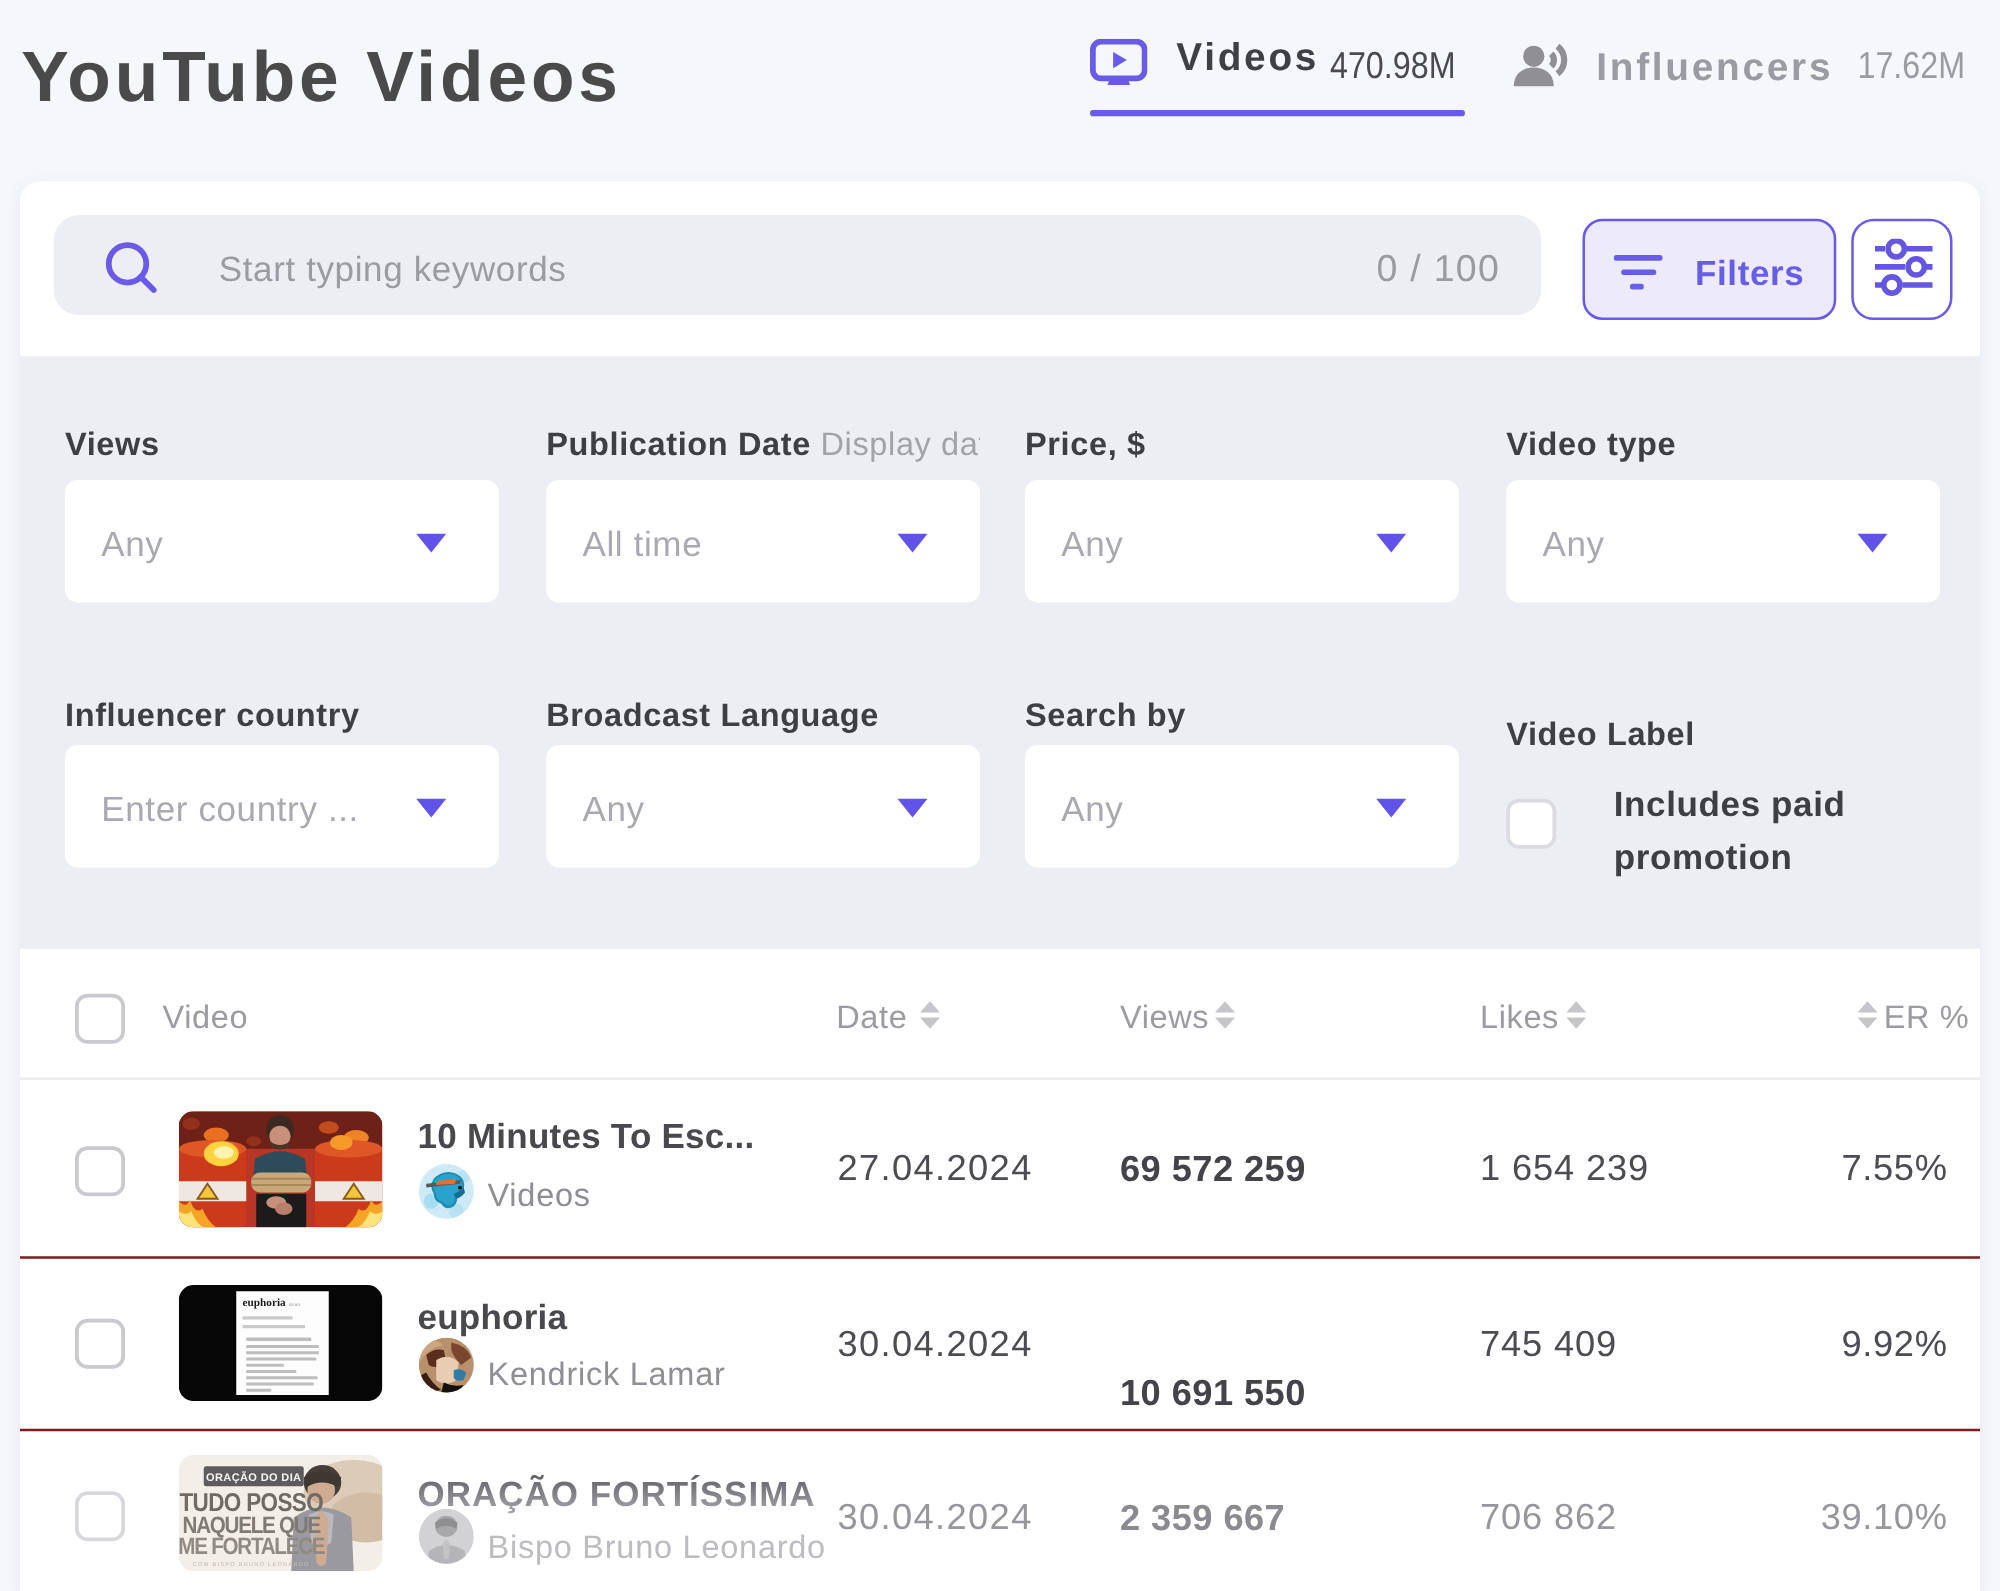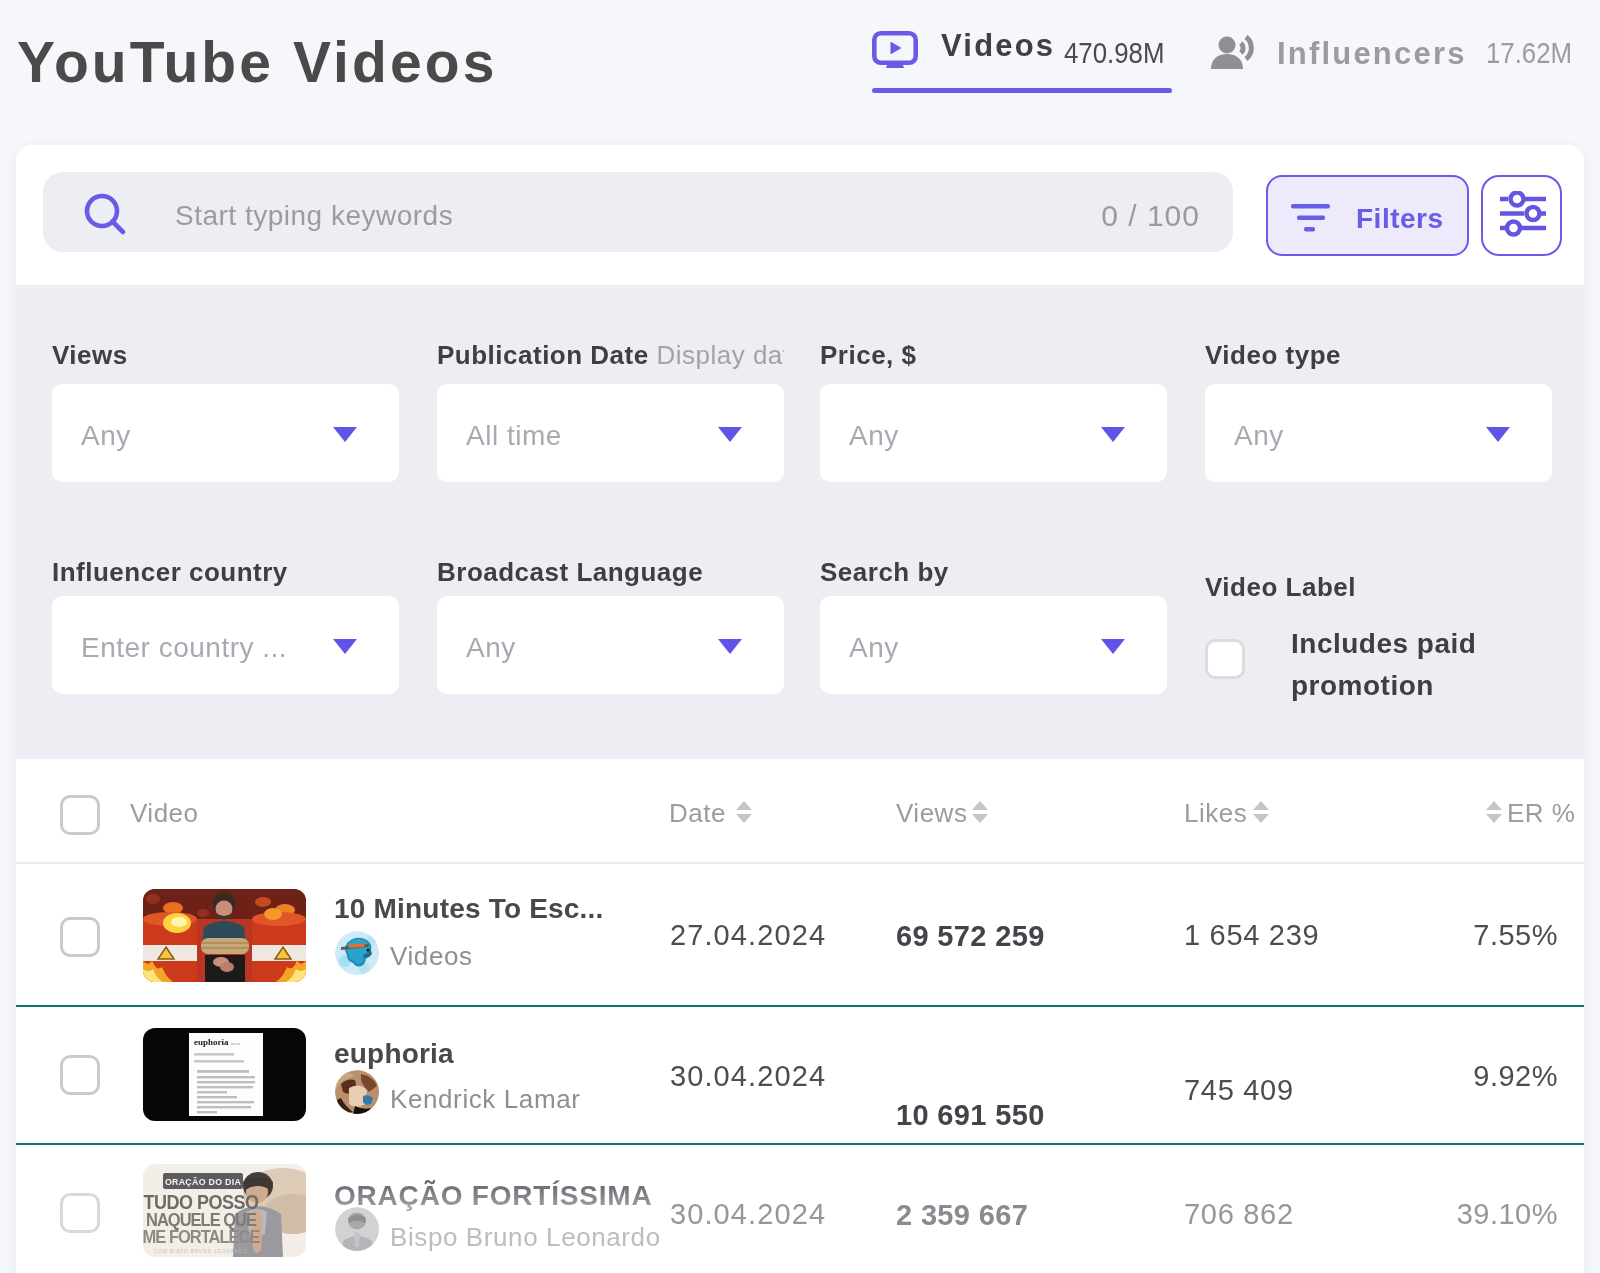--- a/index.html
+++ b/index.html
@@ -32,21 +32,21 @@
 .fbox { position:absolute; width:347px; height:98px; background:#fff; border-radius:10px; }
 .fbox .ph { position:absolute; left:29px; top:36px; font-size:28px; color:#a9a9b1; letter-spacing:0.5px; }
 .arrow { position:absolute; right:42px; top:43px; width:0; height:0; border-left:12px solid transparent; border-right:12px solid transparent; border-top:15px solid #6253e8; }
 .fcheck { position:absolute; width:40px; height:40px; background:#fff; border:3px solid #dcdce0; border-radius:10px; }
 .fchecktext { position:absolute; font-size:28px; font-weight:700; color:#3e3e45; line-height:42px; letter-spacing:0.5px; }
 
 
 .table { position:absolute; left:0; top:614px; width:1568px; }
 .thead { position:absolute; left:0; top:0; width:1568px; height:105px; border-bottom:2px solid #ececef; color:#9b9ba2; font-size:26px; letter-spacing:0.5px; }
 .cbx { position:absolute; width:40px; height:40px; background:#fff; border:3px solid #c9c9ce; border-radius:10px; }
-.row { position:absolute; left:0; width:1568px; border-bottom:2px solid #0f766e; }
+.row { position:absolute; left:0; width:1568px; border-bottom:2px solid #7f1d1d; }
 .thumb { position:absolute; left:127px; width:163px; height:93px; border-radius:12px; overflow:hidden; }
 .vtitle { position:absolute; left:318px; font-size:28px; font-weight:700; color:#48484d; letter-spacing:0.2px; white-space:nowrap; }
 .avatar { position:absolute; left:319px; width:44px; height:44px; border-radius:50%; overflow:hidden; }
 .channel { position:absolute; left:374px; font-size:26px; color:#8e8e95; letter-spacing:0.6px; }
 .c-date { position:absolute; left:654px; font-size:29px; color:#4c4c52; letter-spacing:1.1px; }
 .c-views { position:absolute; left:880px; font-size:29px; font-weight:700; color:#434349; letter-spacing:0.35px; }
 .c-likes { position:absolute; left:1168px; font-size:29px; color:#4c4c52; letter-spacing:0.7px; }
 .c-er { position:absolute; width:160px; left:1382px; text-align:right; font-size:29px; color:#4c4c52; letter-spacing:0.5px; }
 </style>
 </head>
@@ -278,21 +278,21 @@
           <path d="M26 4 Q38 6 42 16 L34 22 Q28 16 26 10 Z" fill="#7a4630"></path>
           <path d="M14 18 Q24 12 32 20 L30 34 Q22 40 14 34 Z" fill="#e8cdb2"></path>
           <path d="M28 26 Q34 24 38 28 L36 34 Q30 36 28 32 Z" fill="#2e7ca8"></path>
           <path d="M6 28 Q10 36 18 42 L8 44 Q2 38 2 30 Z" fill="#3a1e12"></path>
           <path d="M20 36 Q28 40 36 38 L30 45 L18 44 Z" fill="#14100e"></path>
         </svg>
       </div>
       <div class="channel" style="top:77px;">Kendrick Lamar</div>
       <div class="c-date" style="top:53px;">30.04.2024</div>
       <div class="c-views" style="top:54px;margin-top:38px;">10 691 550</div>
-      <div class="c-likes" style="top:67px;text-align:right;">745 409</div>
+      <div class="c-likes" style="top:53px;text-align:right;">745 409</div>
       <div class="c-er" style="top:53px;">9.92%</div>
     </div>
 
     <div class="row" style="top:386px;height:140px;border-bottom:none;">
       <div class="cbx" style="left:44px;top:48px;border-color:#d9d9dd;"></div>
       <div class="thumb" style="top:19px;opacity:0.88;" id="th3">
         <svg width="163" height="93" viewBox="0 0 163 93">
           <rect width="163" height="93" fill="#f2ece4"></rect>
           <ellipse cx="140" cy="30" rx="40" ry="26" fill="#d8c4ae"></ellipse>
           <ellipse cx="150" cy="50" rx="30" ry="20" fill="#cbb49a"></ellipse>

